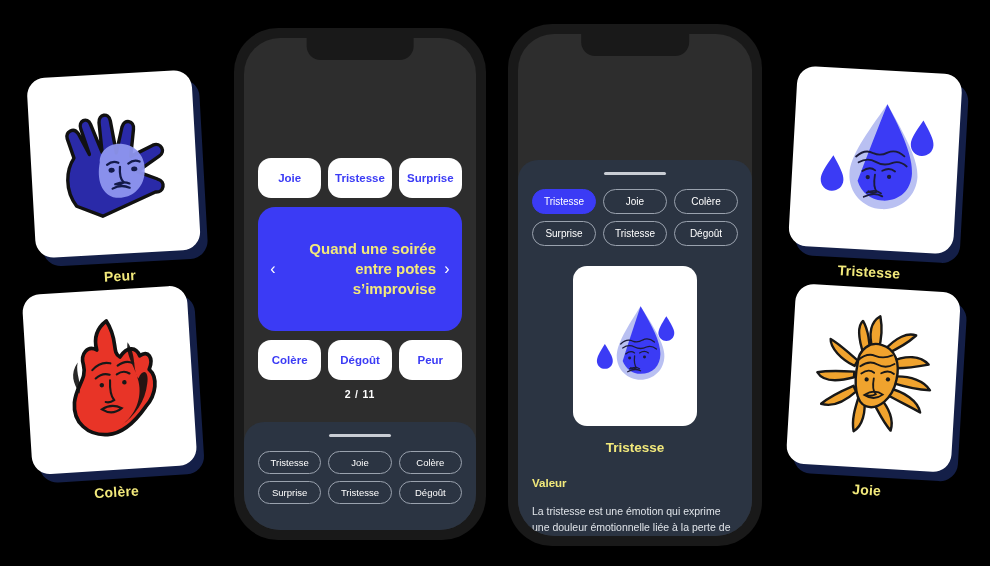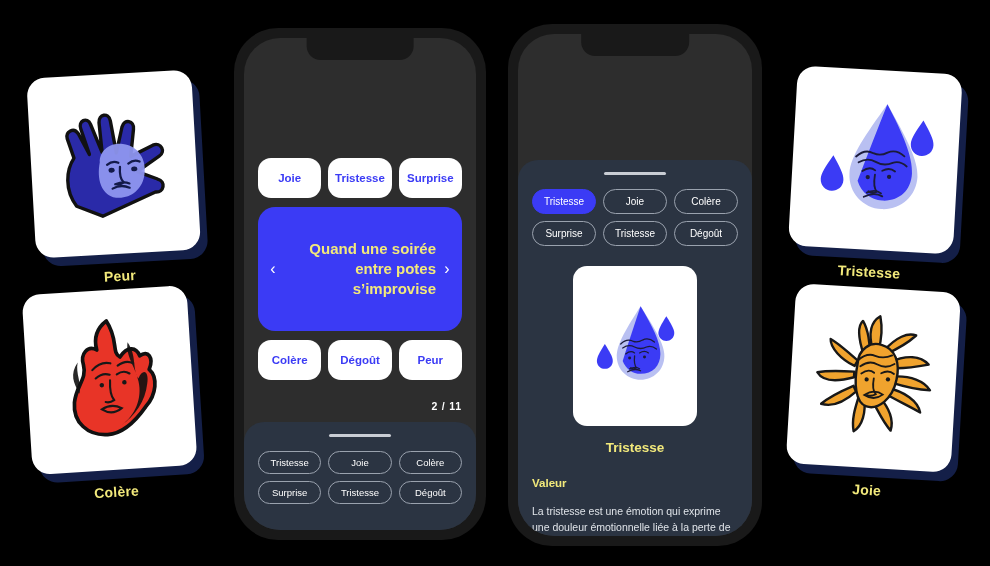--- a/index.html
+++ b/index.html
@@ -100,22 +100,22 @@
     position: absolute; top: 50%; transform: translateY(-50%);
     width: 18px; height: 24px;
     color: #ffffff;
     display: flex; align-items: center; justify-content: center;
     font-size: 16px; font-weight: 400;
     cursor: pointer; user-select: none;
   }
   .qnav.prev { left: 6px; }
   .qnav.next { right: 6px; }
   .counter {
-    margin-top: 20px;
-    text-align: right;
+    margin-top: 8px;
+    text-align: center;
     color: #ffffff;
     font-size: 10.5px;
     font-weight: 700;
     letter-spacing: .8px;
   }
 
   
   .sheet {
     position: absolute; left: 0; right: 0;
     background: #2b3442;

